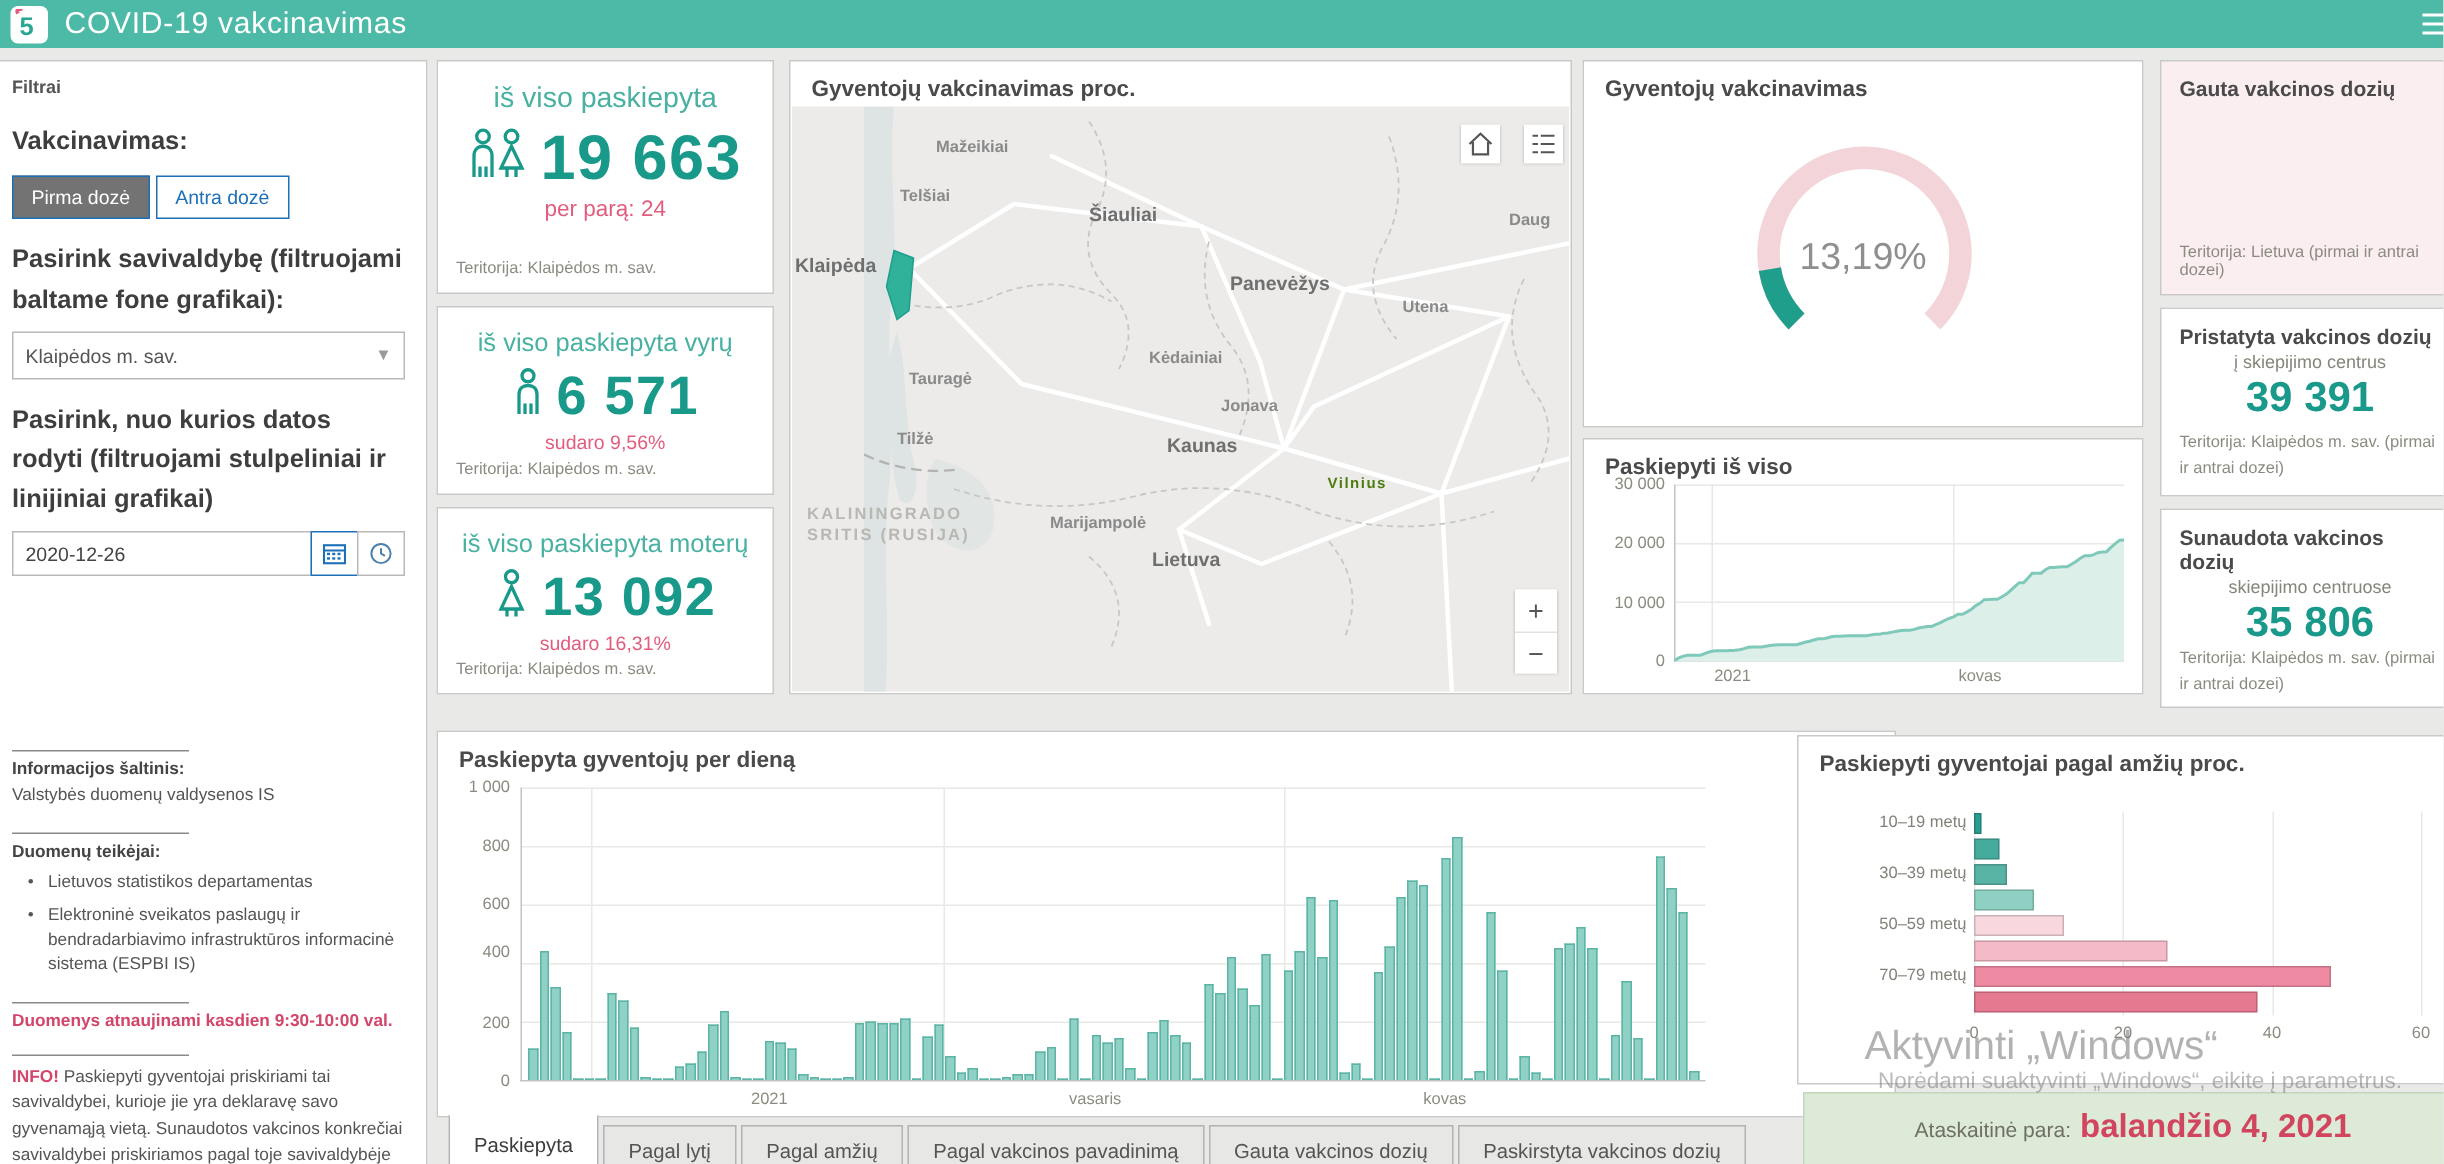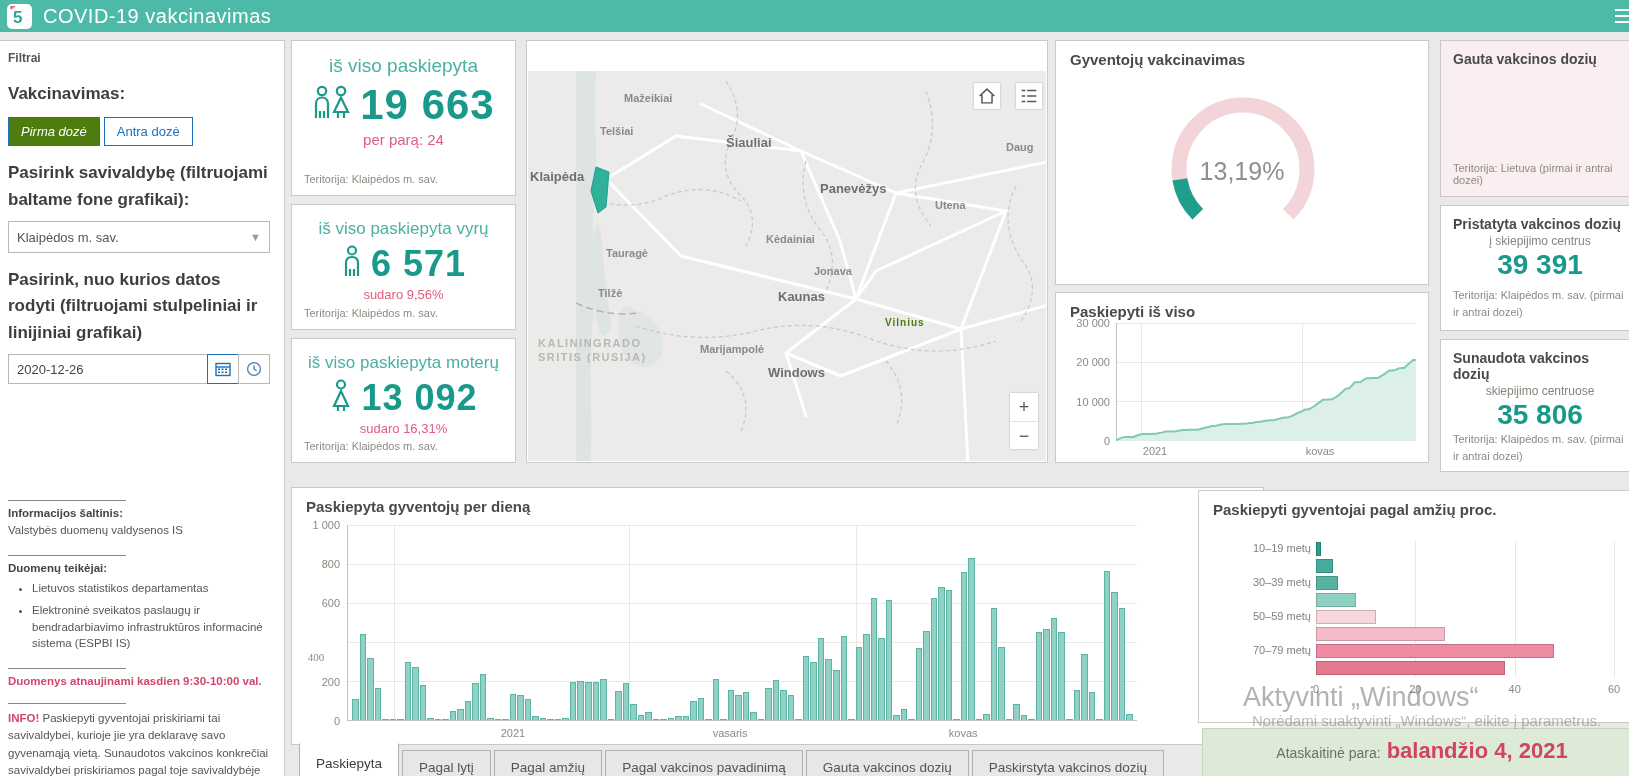--- a/index.html
+++ b/index.html
@@ -13,21 +13,21 @@
   .hamburger span{display:block;width:18px;height:2px;background:#fff;margin:4px 0;}
   
   .panel{position:absolute;background:#fff;border:1px solid #c9c9c9;box-sizing:border-box;}
   .ptitle{font-size:15px;font-weight:bold;color:#4a4a4a;padding:10px 14px 4px;}
   
   .sidebar{left:-7px;top:40px;width:292px;height:745px;padding:10px 14px;overflow:hidden;}
   .flt{font-size:12px;font-weight:bold;color:#555;margin-bottom:16px;}
   .sh{font-size:17px;font-weight:bold;color:#3e3e3e;line-height:1.55;margin:14px 0 8px;}
   .dose-row{display:flex;gap:4px;margin:10px 0 6px;}
   .dose{font-size:13px;padding:6px 12px;border:1px solid #1d70b7;background:#fff;color:#1d70b7;cursor:pointer;font-family:inherit;}
-  .dose.active{background:#4d7c0f;color:#fff;font-style:italic;}
+  .dose.active{background:#737373;color:#fff;}
   .select{height:30px;border:1px solid #b9b9b9;display:flex;align-items:center;font-size:13px;color:#555;padding:0 8px;justify-content:space-between;margin:4px 0 2px;cursor:pointer;}
   .chev{color:#9a9a9a;font-size:11px;}
   .date-row{display:flex;margin-top:6px;height:30px;}
   .date-input{flex:1;border:1px solid #b9b9b9;font-size:13px;color:#444;display:flex;align-items:center;padding:0 8px;}
   .ibtn{width:32px;border:1px solid #1d70b7;background:#fff;display:flex;align-items:center;justify-content:center;cursor:pointer;margin-left:-1px;}
   .ibtn.gray{border-color:#b9b9b9;}
   .divline{width:118px;border-top:1px solid #8a8a8a;margin:16px 0 6px;}
   .info-b{font-size:11.5px;font-weight:bold;color:#444;}
   .info-t{font-size:11.5px;color:#555;line-height:1.5;margin-top:3px;}
   .sidebar ul{margin:6px 0 0 24px;padding:0;font-size:11.5px;color:#555;line-height:1.45;}
@@ -193,20 +193,21 @@
             <path d="M12 12 l-7 15 h14 Z M9 27 v5 M15 27 v5"></path>
         </svg>
       </span>
       <span class="c-num sm2">13 092</span>
     </div>
     <div class="c-sub sm2">sudaro 16,31%</div>
     <div class="c-ter">Teritorija: Klaipėdos m. sav.</div>
   </div>
 
   <div class="panel" style="left:526px;top:40px;width:522px;height:423px;">
+    <div class="ptitle">Gyventojų vakcinavimas proc.</div>
     <div class="maparea">
       <svg width="522" height="393" viewBox="0 0 522 393">
         <rect width="522" height="393" fill="#ecebe9"></rect>
         <path d="M0,0 H20 C16,50 24,90 18,130 C14,170 22,210 16,260 C12,310 18,350 14,393 H0 Z" fill="#dde4e3"></path>
         <path d="M22,150 C30,180 26,210 34,240 C38,258 30,270 24,262 C16,240 18,200 16,170 Z" fill="#dde4e3"></path>
         <path d="M48,235 C70,240 92,255 86,282 C80,302 56,300 46,280 C40,262 40,245 48,235 Z" fill="#e1e5e4"></path>
         <g stroke="#ffffff" stroke-width="3" fill="none" stroke-linecap="round" stroke-linejoin="round">
           <path d="M30,108 L100,65 L225,80"></path>
           <path d="M225,80 L125,33"></path>
           <path d="M225,80 L320,122 L500,85"></path>
@@ -241,21 +242,21 @@
       <span class="city md" style="left:2px;top:98px;">Klaipėda</span>
       <span class="city" style="left:407px;top:128px;">Utena</span>
       <span class="city" style="left:478px;top:70px;">Daug</span>
       <span class="city" style="left:78px;top:176px;">Tauragė</span>
       <span class="city" style="left:70px;top:216px;">Tilžė</span>
       <span class="city" style="left:238px;top:162px;">Kėdainiai</span>
       <span class="city" style="left:286px;top:194px;">Jonava</span>
       <span class="city md" style="left:250px;top:218px;">Kaunas</span>
       <span class="city lg" style="left:357px;top:246px;">Vilnius</span>
       <span class="city" style="left:172px;top:272px;">Marijampolė</span>
-      <span class="city md" style="left:240px;top:294px;">Windows</span>
+      <span class="city md" style="left:240px;top:294px;">Lietuva</span>
       <span class="city xs" style="left:10px;top:266px;">KALININGRADO</span>
       <span class="city xs" style="left:10px;top:280px;">SRITIS (RUSIJA)</span>
       <button class="mapbtn" style="left:446px;top:12px;">
         <svg width="22" height="22" viewBox="0 0 24 24" fill="none" stroke="#555" stroke-width="1.6">
             <path d="M4 12 L12 4.5 L20 12 M6.5 10.5 V19.5 H17.5 V10.5"></path>
           </svg>
       </button>
       <button class="mapbtn" style="left:488px;top:12px;">
         <svg width="22" height="22" viewBox="0 0 24 24" stroke="#555" stroke-width="1.6">
             <path d="M4 6 h4 M10 6 h10 M4 12 h4 M10 12 h10 M4 18 h4 M10 18 h10"></path>
@@ -320,21 +321,21 @@
     <div style="font-size:28px;font-weight:bold;color:#18998a;text-align:center;margin-top:1px;">35 806</div>
     <div class="c-ter" style="line-height:1.5;">Teritorija: Klaipėdos m. sav. (pirmai ir antrai dozei)</div>
   </div>
 
   <div class="panel" style="left:291px;top:487px;width:973px;height:258px;">
     <div class="ptitle">Paskiepyta gyventojų per dieną</div>
     <div id="daily-yticks">
         <div class="ytick" style="position: absolute; left: 0px; width: 48px; top: 37px; text-align: right;">1 000</div>
         <div class="ytick" style="position: absolute; left: 0px; width: 48px; top: 76.2px; text-align: right;">800</div>
         <div class="ytick" style="position: absolute; left: 0px; width: 48px; top: 115.4px; text-align: right;">600</div>
-        <div class="ytick" style="position: absolute; left: 0px; width: 48px; top: 169px; text-align: center; font-family: Liberation Serif, serif;">400</div>
+        <div class="ytick" style="position: absolute; left: 0px; width: 48px; top: 147px; text-align: right;">400</div>
         <div class="ytick" style="position: absolute; left: 0px; width: 48px; top: 193.8px; text-align: right;">200</div>
         <div class="ytick" style="position: absolute; left: 0px; width: 48px; top: 233px; text-align: right;">0</div>
       </div>
     <div class="plotbox" id="daily-plot" style="left:55px;top:37px;width:790px;height:196px;">
       <div id="daily-grid">
           <div class="hgrid" style="top: 0%;"></div>
           <div class="hgrid" style="top: 20%;"></div>
           <div class="hgrid" style="top: 40%;"></div>
           <div class="hgrid" style="top: 60%;"></div>
           <div class="hgrid" style="top: 80%;"></div>

